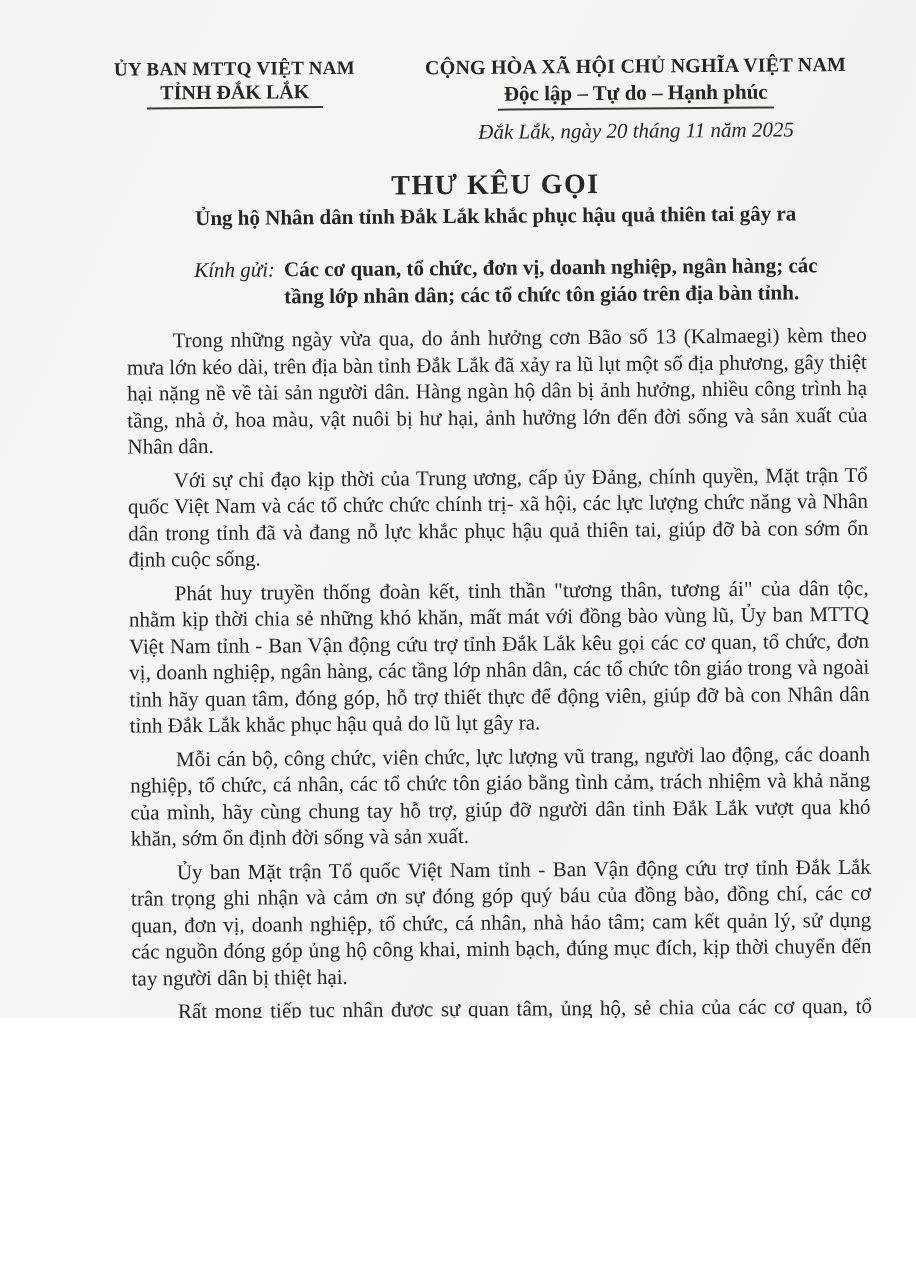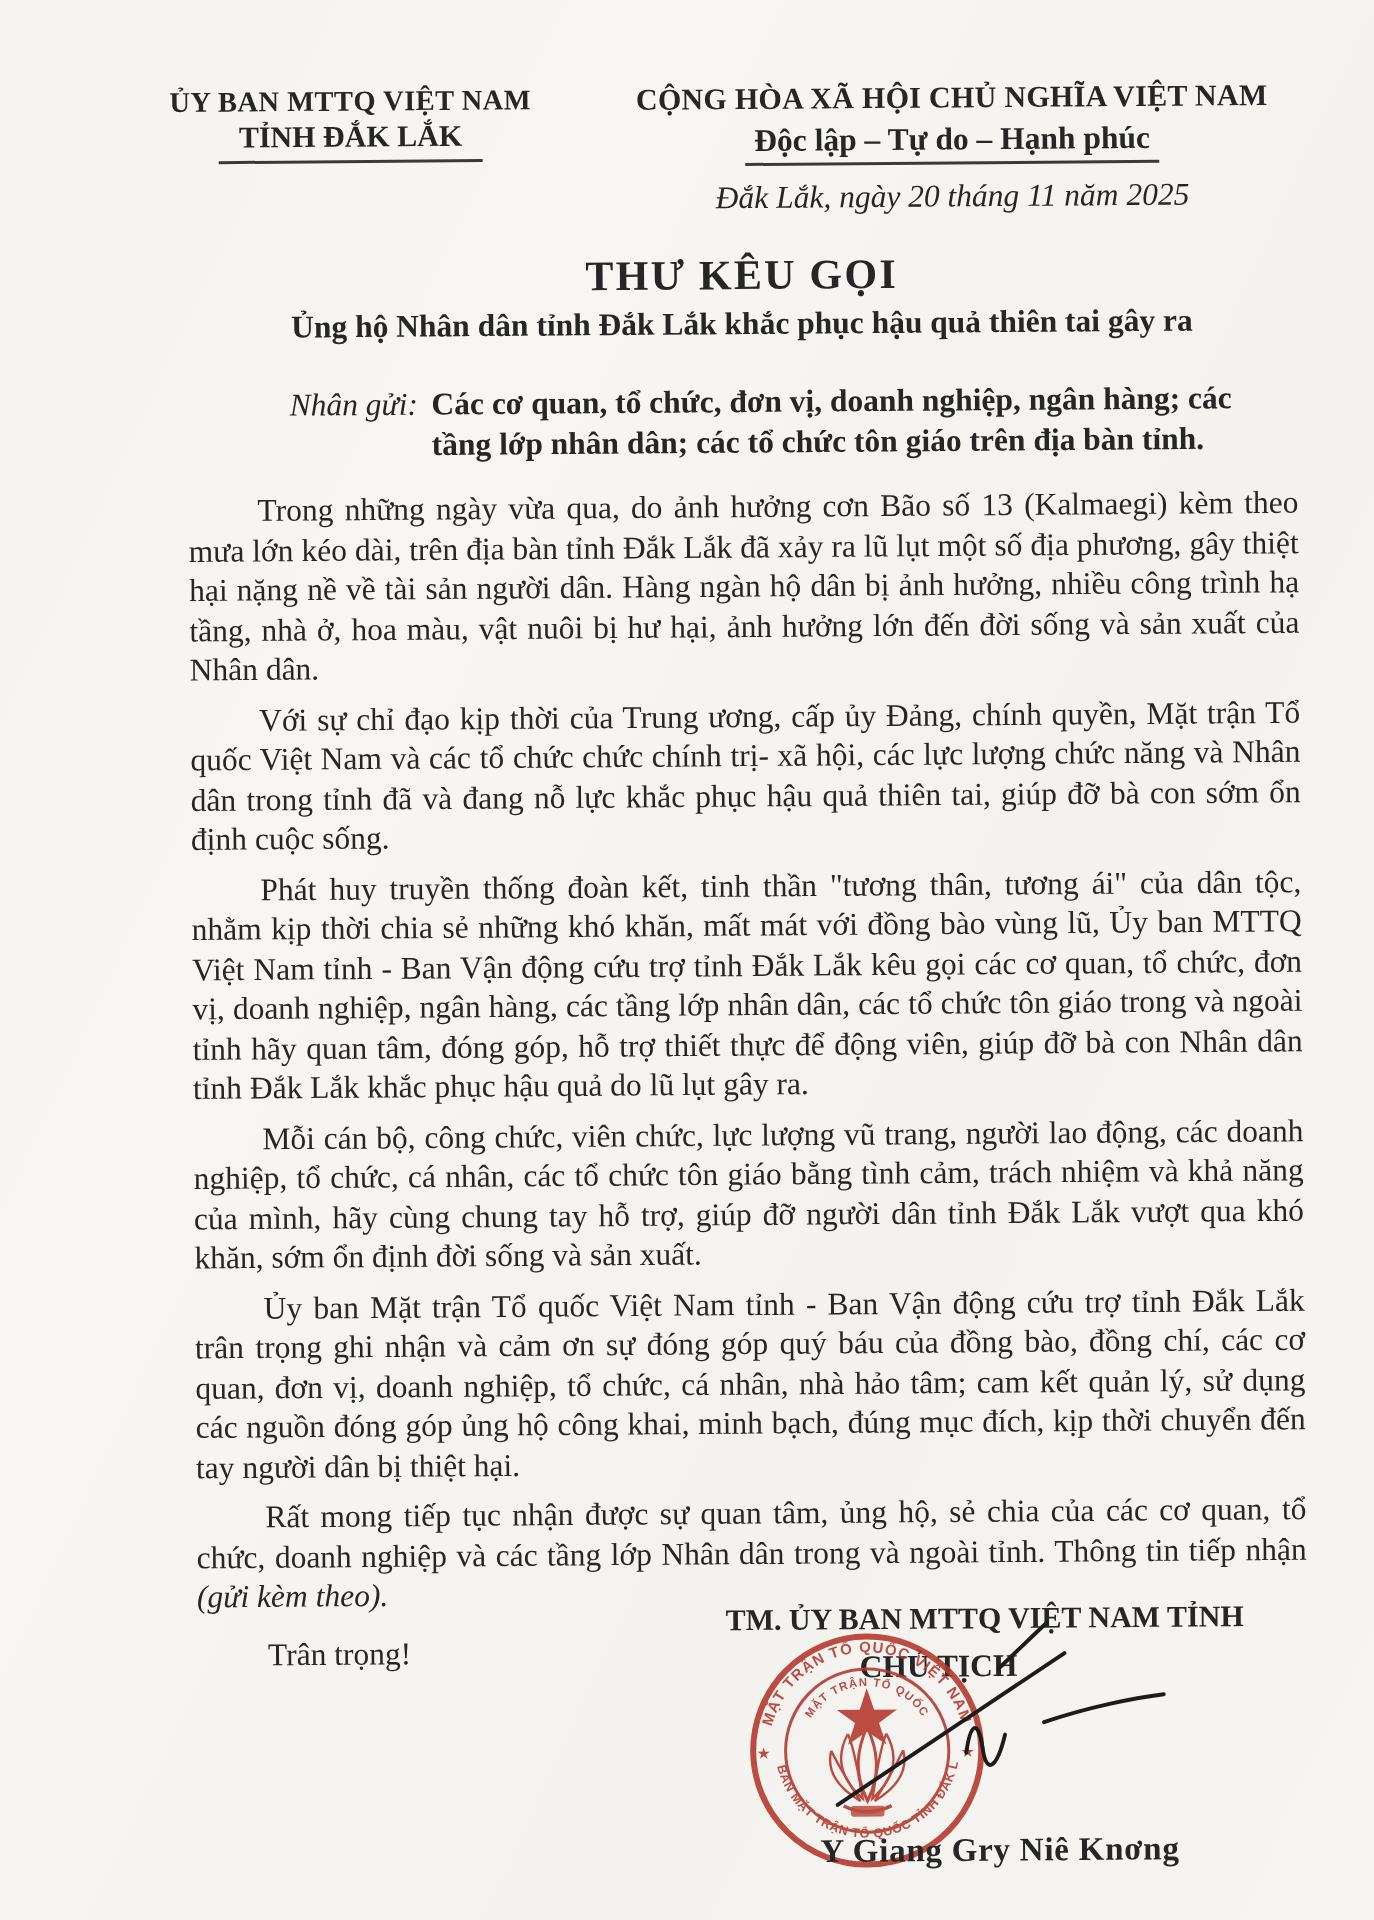--- a/index.html
+++ b/index.html
@@ -1,18 +1,18 @@
 <!DOCTYPE html>
 <html><head>
 <meta charset="utf-8">
 <style>
   html,body{margin:0;padding:0;}
   .page{
     position:relative;
-    width:916px;height:1280px;
+    width:916px;height:1018px;
     background:linear-gradient(115deg,#f4f3f0 0%,#f7f6f3 30%,#f3f2ef 65%,#f6f5f2 100%);
     overflow:hidden;
     font-family:"Liberation Serif","DejaVu Serif",serif;
     color:#262626;
   }
   .doc{position:absolute;inset:0;transform:rotate(-0.45deg);}
   
   .hdr{display:flex;margin:56px 26px 0 88px;}
   .hdr-left{width:300px;text-align:center;font-weight:bold;}
   .hdr-left .l1{font-size:19px;letter-spacing:.3px;}
@@ -56,21 +56,21 @@
         <div class="l1">CỘNG HÒA XÃ HỘI CHỦ NGHĨA VIỆT NAM</div>
         <div><span class="l2">Độc lập – Tự do – Hạnh phúc</span></div>
         <div class="dateline">Đắk Lắk, ngày 20 tháng 11 năm 2025</div>
       </div>
     </div>
 
     <div class="title">THƯ KÊU GỌI</div>
     <div class="subtitle">Ủng hộ Nhân dân tỉnh Đắk Lắk khắc phục hậu quả thiên tai gây ra</div>
 
     <div class="kg">
-      <span class="kg-label">Nhân gửi:</span>
+      <span class="kg-label">Kính gửi:</span>
       <span class="kg-body">Các cơ quan, tổ chức, đơn vị, doanh nghiệp, ngân hàng; các tầng lớp nhân dân; các tổ chức tôn giáo trên địa bàn tỉnh.</span>
     </div>
 
     <div class="body">
       <p class="para">Trong những ngày vừa qua, do ảnh hưởng cơn Bão số 13 (Kalmaegi) kèm theo mưa lớn kéo dài, trên địa bàn tỉnh Đắk Lắk đã xảy ra lũ lụt một số địa phương, gây thiệt hại nặng nề về tài sản người dân. Hàng ngàn hộ dân bị ảnh hưởng, nhiều công trình hạ tầng, nhà ở, hoa màu, vật nuôi bị hư hại, ảnh hưởng lớn đến đời sống và sản xuất của Nhân dân.</p>
       <p class="para">Với sự chỉ đạo kịp thời của Trung ương, cấp ủy Đảng, chính quyền, Mặt trận Tổ quốc Việt Nam và các tổ chức chức chính trị- xã hội, các lực lượng chức năng và Nhân dân trong tỉnh đã và đang nỗ lực khắc phục hậu quả thiên tai, giúp đỡ bà con sớm ổn định cuộc sống.</p>
       <p class="para">Phát huy truyền thống đoàn kết, tinh thần "tương thân, tương ái" của dân tộc, nhằm kịp thời chia sẻ những khó khăn, mất mát với đồng bào vùng lũ, Ủy ban MTTQ Việt Nam tỉnh - Ban Vận động cứu trợ tỉnh Đắk Lắk kêu gọi các cơ quan, tổ chức, đơn vị, doanh nghiệp, ngân hàng, các tầng lớp nhân dân, các tổ chức tôn giáo trong và ngoài tỉnh hãy quan tâm, đóng góp, hỗ trợ thiết thực để động viên, giúp đỡ bà con Nhân dân tỉnh Đắk Lắk khắc phục hậu quả do lũ lụt gây ra.</p>
       <p class="para">Mỗi cán bộ, công chức, viên chức, lực lượng vũ trang, người lao động, các doanh nghiệp, tổ chức, cá nhân, các tổ chức tôn giáo bằng tình cảm, trách nhiệm và khả năng của mình, hãy cùng chung tay hỗ trợ, giúp đỡ người dân tỉnh Đắk Lắk vượt qua khó khăn, sớm ổn định đời sống và sản xuất.</p>
       <p class="para">Ủy ban Mặt trận Tổ quốc Việt Nam tỉnh - Ban Vận động cứu trợ tỉnh Đắk Lắk trân trọng ghi nhận và cảm ơn sự đóng góp quý báu của đồng bào, đồng chí, các cơ quan, đơn vị, doanh nghiệp, tổ chức, cá nhân, nhà hảo tâm; cam kết quản lý, sử dụng các nguồn đóng góp ủng hộ công khai, minh bạch, đúng mục đích, kịp thời chuyển đến tay người dân bị thiệt hại.</p>
       <p class="para"><span>Rất mong tiếp tục nhận được sự quan tâm, ủng hộ, sẻ chia của các cơ quan, tổ chức, doanh nghiệp và các tầng lớp Nhân dân trong và ngoài tỉnh. Thông tin tiếp nhận </span><span class="it">(gửi kèm theo).</span></p>

